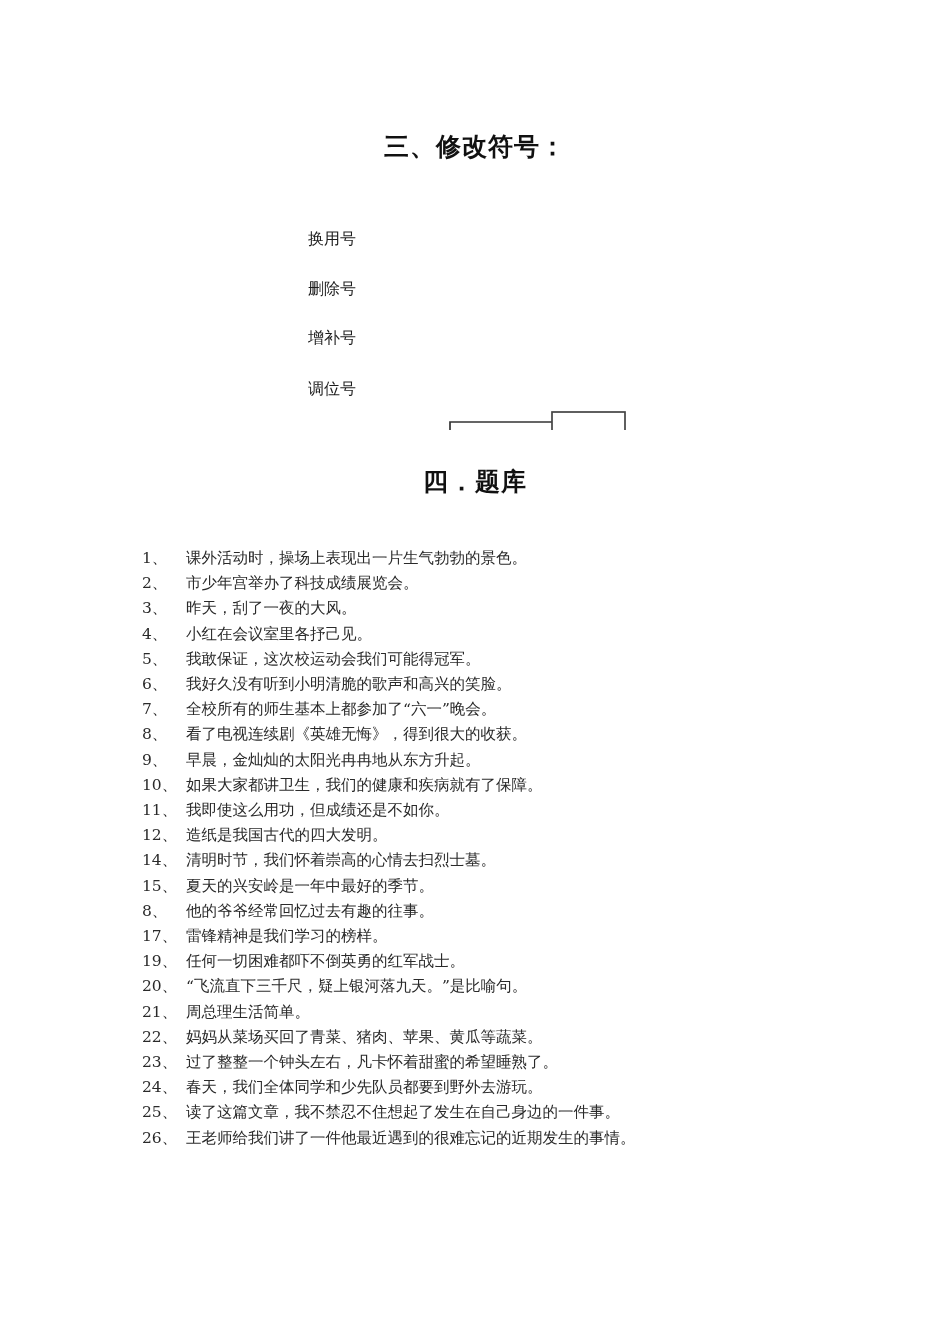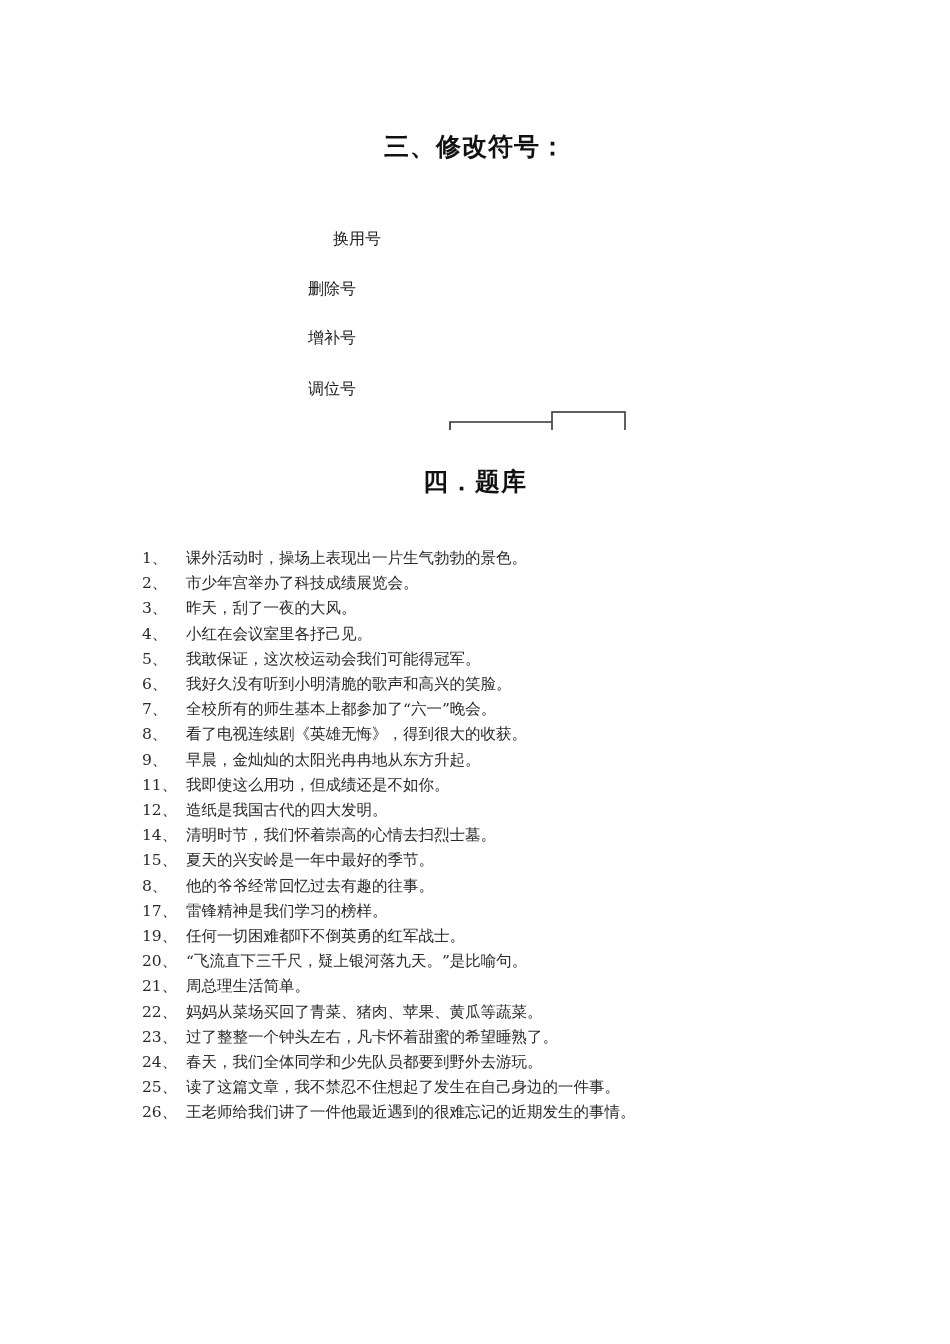--- a/index.html
+++ b/index.html
@@ -51,21 +51,21 @@
     height: 230px;
   }
   .symbol-label {
     position: absolute;
     font-size: 16px;
     line-height: 20px;
     font-family: "DejaVu Sans", "Liberation Sans", sans-serif;
     color: #1c1c1c;
     white-space: nowrap;
   }
-  #label-huanyong  { left: 308px; top: 29px; margin-left: 25px; }
+  #label-huanyong  { left: 308px; top: 29px; }
   #label-shanchu   { left: 308px; top: 79px; }
   #label-zengbu    { left: 308px; top: 128px; }
   #label-diaowei   { left: 308px; top: 179px; }
 
   .svg-layer {
     position: absolute;
     left: 0;
     top: 0;
   }
 
@@ -170,20 +170,24 @@
       </div>
       <div class="question-row">
         <span class="q-num">8、</span>
         <span class="q-text">看了电视连续剧《英雄无悔》，得到很大的收获。</span>
       </div>
       <div class="question-row">
         <span class="q-num">9、</span>
         <span class="q-text">早晨，金灿灿的太阳光冉冉地从东方升起。</span>
       </div>
       <div class="question-row">
+        <span class="q-num">10、</span>
+        <span class="q-text">如果大家都讲卫生，我们的健康和疾病就有了保障。</span>
+      </div>
+      <div class="question-row">
         <span class="q-num">11、</span>
         <span class="q-text">我即使这么用功，但成绩还是不如你。</span>
       </div>
       <div class="question-row">
         <span class="q-num">12、</span>
         <span class="q-text">造纸是我国古代的四大发明。</span>
       </div>
       <div class="question-row">
         <span class="q-num">14、</span>
         <span class="q-text">清明时节，我们怀着崇高的心情去扫烈士墓。</span>

